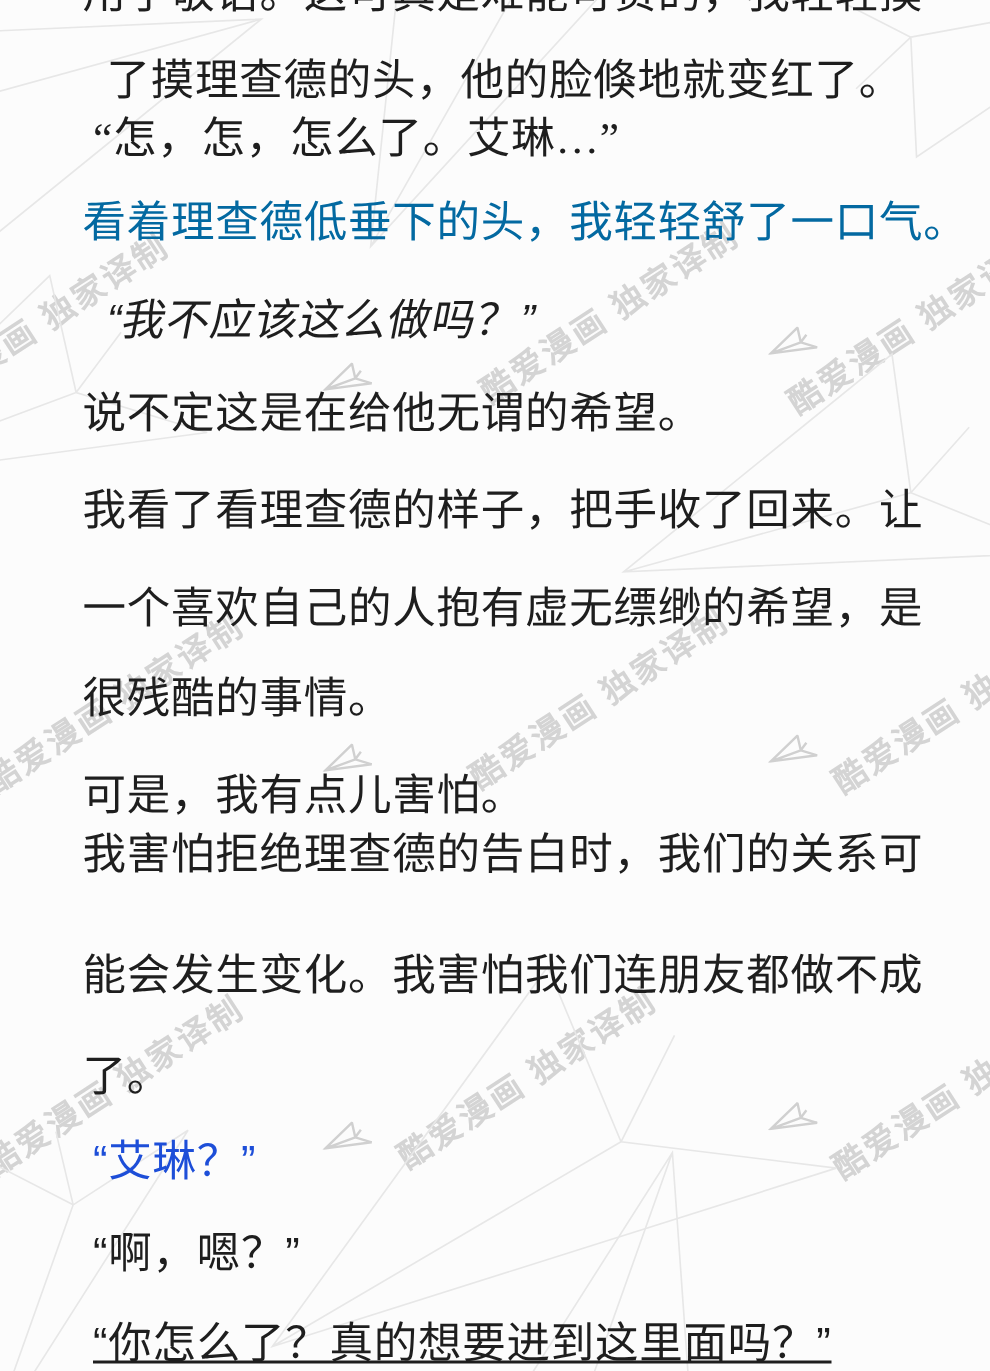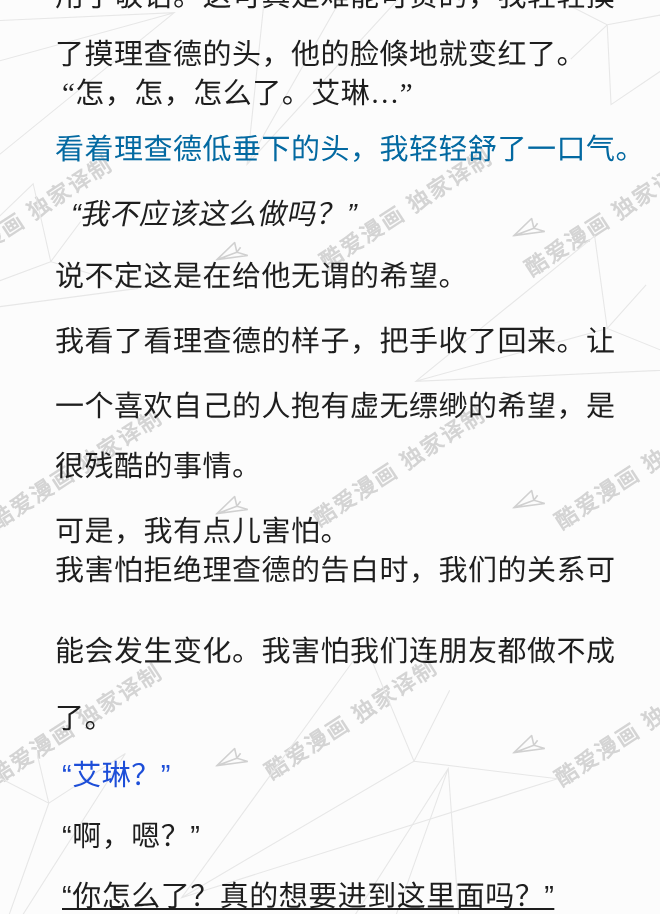--- a/index.html
+++ b/index.html
@@ -97,21 +97,21 @@
     </svg>
     <svg viewBox="0 0 100 80" width="240" height="192" class="wm-plane" style="left: -80px; top: 740px; transform: rotate(150deg);">
       <path d="M2,52 L94,4 L58,78 L40,50 Z M40,50 L94,4 M40,50 L34,70" fill="none" stroke="#e7e7e7" stroke-width="1.1" vector-effect="non-scaling-stroke"></path>
     </svg>
     <svg viewBox="0 0 100 80" width="240" height="192" class="wm-plane" style="left: 280px; top: 800px; transform: rotate(330deg);">
       <path d="M2,52 L94,4 L58,78 L40,50 Z M40,50 L94,4 M40,50 L34,70" fill="none" stroke="#e7e7e7" stroke-width="1.1" vector-effect="non-scaling-stroke"></path>
     </svg>
   </div>
 <div id="text-layer">
     <div class="line narrative" lang="zh-CN" style="top: -22px; left: 55px; color: rgb(30, 30, 30);">用了敬语。这可真是难能可贵的，我轻轻摸</div>
-    <div class="line narrative" lang="zh-CN" style="top: 36px; left: 55px; color: rgb(30, 30, 30);">了摸理查德的头，他的脸倏地就变红了。</div>
+    <div class="line narrative" lang="zh-CN" style="top: 36px; left: 71px; color: rgb(30, 30, 30);">了摸理查德的头，他的脸倏地就变红了。</div>
     <div class="line dialogue" lang="zh-CN" style="top: 75px; left: 62px; color: rgb(30, 30, 30); font-family: Liberation Serif, serif;">“怎，怎，怎么了。艾琳…”</div>
     <div class="line narrative" lang="zh-CN" style="top: 131px; left: 55px; color: #0369a1; text-align: center;">看着理查德低垂下的头，我轻轻舒了一口气。</div>
     <div class="line thought-italic" lang="zh-CN" style="top: 196px; left: 68px; color: rgb(30, 30, 30);">“我不应该这么做吗？”</div>
     <div class="line narrative" lang="zh-CN" style="top: 258px; left: 55px; color: rgb(30, 30, 30);">说不定这是在给他无谓的希望。</div>
     <div class="line narrative" lang="zh-CN" style="top: 323px; left: 55px; color: rgb(30, 30, 30);">我看了看理查德的样子，把手收了回来。让</div>
     <div class="line narrative" lang="zh-CN" style="top: 388px; left: 55px; color: rgb(30, 30, 30);">一个喜欢自己的人抱有虚无缥缈的希望，是</div>
     <div class="line narrative" lang="zh-CN" style="top: 448px; left: 55px; color: rgb(30, 30, 30);">很残酷的事情。</div>
     <div class="line narrative" lang="zh-CN" style="top: 513px; left: 55px; color: rgb(30, 30, 30);">可是，我有点儿害怕。</div>
     <div class="line narrative" lang="zh-CN" style="top: 552px; left: 55px; color: rgb(30, 30, 30);">我害怕拒绝理查德的告白时，我们的关系可</div>
     <div class="line narrative" lang="zh-CN" style="top: 633px; left: 55px; color: rgb(30, 30, 30);">能会发生变化。我害怕我们连朋友都做不成</div>

